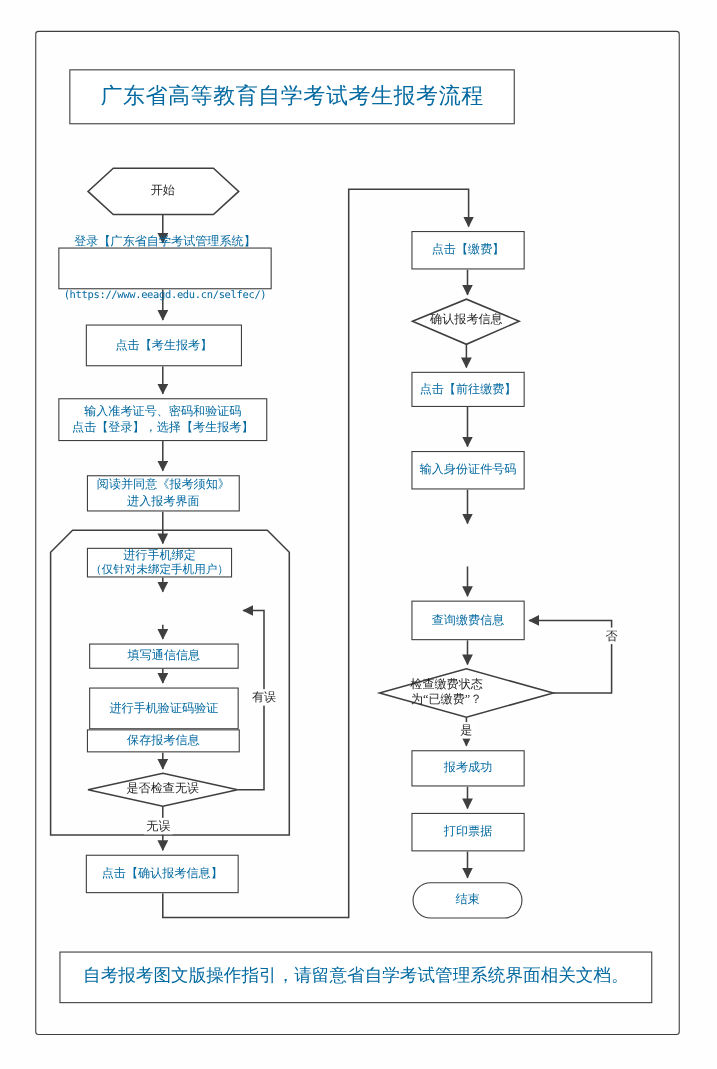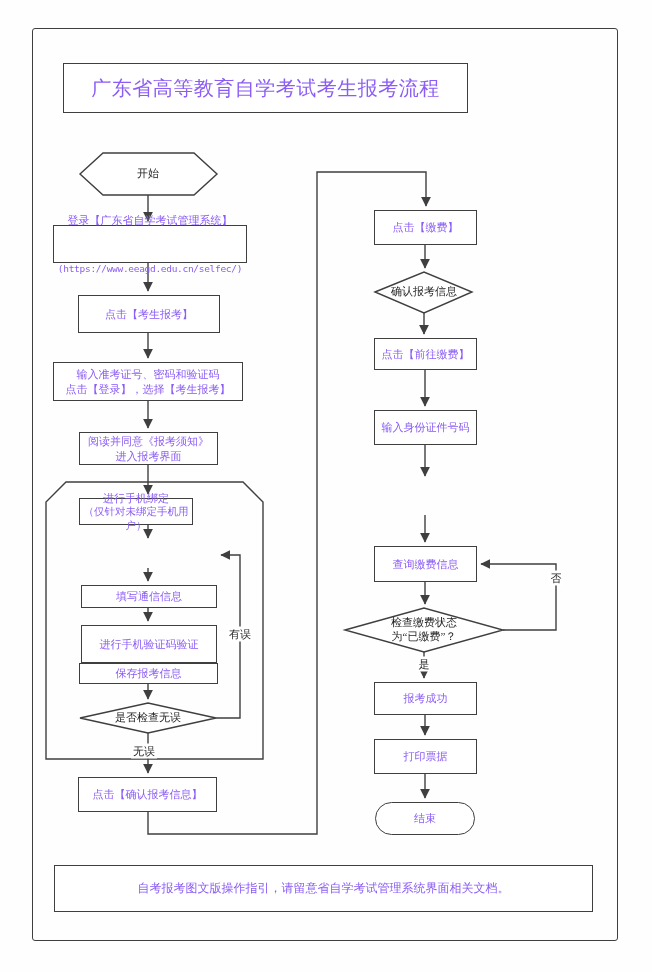--- a/index.html
+++ b/index.html
@@ -9,30 +9,30 @@
     overflow:hidden;
   }
   .frame {
     position:absolute; left:32px; top:28px; width:586px; height:913px;
     border:1.5px solid #3f3f3f; border-radius:3px; box-sizing:border-box;
   }
   .flow-svg { position:absolute; left:0; top:0; }
   .box {
     position:absolute; box-sizing:border-box; background:#ffffff;
     border:1.5px solid #3f3f3f; display:flex; flex-direction:column;
-    align-items:center; justify-content:center; text-align:center;
-    font-size:11px; line-height:1.3; color:#8b5cf6;
+    align-items:center; justify-content:center; text-align:right;
+    font-size:11px; line-height:1.3; color:#0369a1;
   }
   .overlay {
     position:absolute; display:flex; flex-direction:column; align-items:center;
     justify-content:center; text-align:right; font-size:11px; line-height:1.25;
     color:#1f1f1f; pointer-events:none;
   }
   .title-box { font-size:20px; letter-spacing:0.5px; }
-  .note-box  { font-size:12px; }
+  .note-box  { font-size:16px;font-family:Liberation Mono, monospace; }
   .sub { font-size:10.5px; }
   .url { font-family:"DejaVu Sans Mono","Liberation Mono",monospace; font-size:9.5px; letter-spacing:-0.3px; }
   .lbl {
     position:absolute; transform:translate(-50%,-50%); background:#ffffff;
     font-size:11px; padding:0 2px; color:#1f1f1f; white-space:nowrap;
   }
   .stadium { border-radius:17px; }
 </style>
 </head>
 <body>
@@ -105,21 +105,21 @@
   <div class="box" style="left:79px; top:432px; width:139px; height:33px;">
     <span>阅读并同意《报考须知》</span>
     <span>进入报考界面</span>
   </div>
 
   <div class="box" style="left:53px; top:362px; width:190px; height:39px;">
     <span>输入准考证号、密码和验证码</span>
     <span>点击【登录】，选择【考生报考】</span>
   </div>
 
-  <div class="box" style="left:79px; top:498px; width:114px; height:27px;">
+  <div class="box" style="left:79px; top:498px; width:132px; height:27px;">
     <span>进行手机绑定</span>
     <span class="sub">（仅针对未绑定手机用户）</span>
   </div>
 
 
   <div class="box" style="left:81px; top:585px; width:136px; height:23px;">
     <span>填写通信信息</span>
   </div>
 
   <div class="box" style="left:81px; top:625px; width:136px; height:38px;">
@@ -152,21 +152,21 @@
 
   <div class="box" style="left:374px; top:410px; width:103px; height:35px;">
     <span>输入身份证件号码</span>
   </div>
 
 
   <div class="box" style="left:374px; top:546px; width:103px; height:36px;">
     <span>查询缴费信息</span>
   </div>
 
-  <div class="overlay" style="left:364px; top:608px; width:120px; height:44px;">
+  <div class="overlay" style="left:346px; top:608px; width:120px; height:44px;">
     <span>检查缴费状态</span>
     <span>为“已缴费”？</span>
   </div>
 
   <div class="box" style="left:374px; top:682px; width:103px; height:33px;">
     <span>报考成功</span>
   </div>
 
   <div class="box" style="left:374px; top:739px; width:103px; height:35px;">
     <span>打印票据</span>

